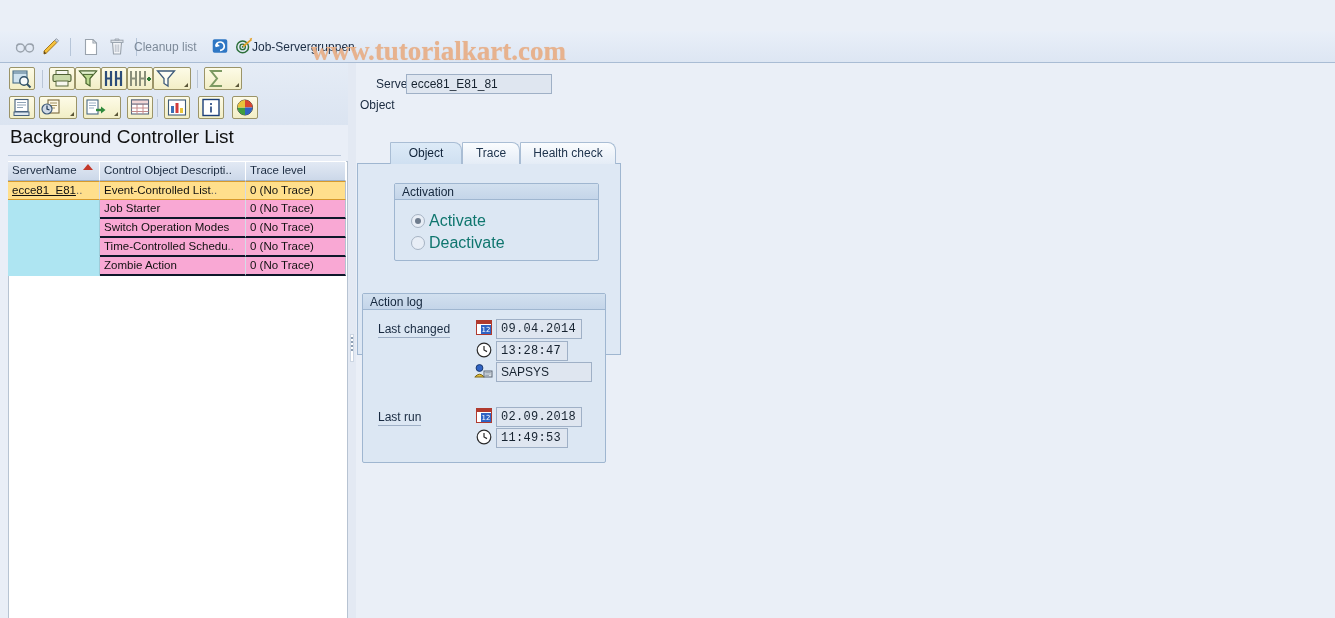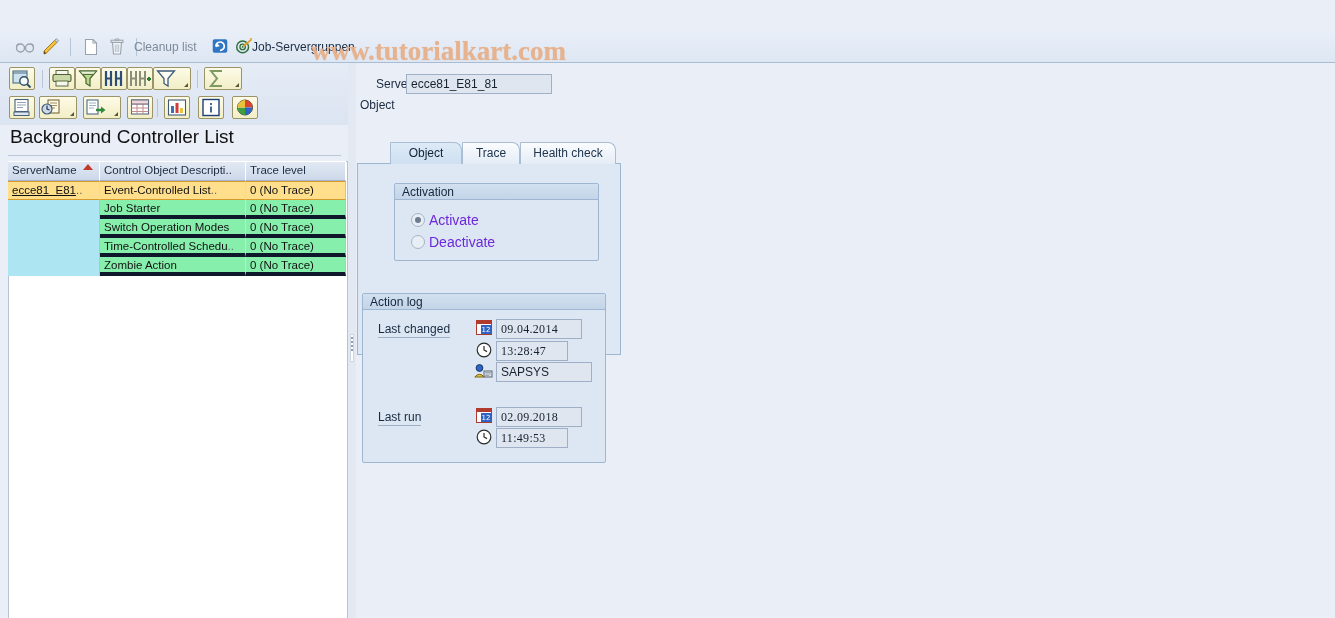--- a/index.html
+++ b/index.html
@@ -88,23 +88,23 @@
     padding:2px 12px 0 4px;position:relative;overflow:hidden;white-space:nowrap;
   }
   .sortarrow{
     position:absolute;right:6px;top:2px;width:0;height:0;
     border-left:5px solid transparent;border-right:5px solid transparent;
     border-bottom:6px solid #c4392b;
   }
   .grow{display:flex;height:19px;}
   .gcell{
     box-sizing:border-box;border-right:1px solid #d4dbe6;
-    border-bottom:4px solid #0f172a;
+    border-bottom:2px solid #0f172a;
     font-size:11.5px;color:#111;padding:2px 0 0 4px;
-    white-space:nowrap;overflow:hidden;background:#86efac;position:relative;
+    white-space:nowrap;overflow:hidden;background:#f9a8d4;position:relative;
   }
   .gcell.selrow{background:#ffdf8c;border-bottom:1px solid #d79a2b;border-top:1px solid #d79a2b;}
   .gcell.cyan{background:#aee5f2;border-right:1px solid #9fcbd8;border-bottom:1px solid #aee5f2;}
   .gcell .lnk{text-decoration:underline;color:#111;}
   .gcell .ell{color:#666;}
   .c0{width:92px;}
   .c1{width:146px;}
   .c2{width:100px;border-right:1px solid #b7c3d2;}
 
   
@@ -174,37 +174,37 @@
     position:absolute;background:#dce7f3;
     border:1px solid #9fb6d0;box-sizing:border-box;border-radius:2px;
   }
   .gbox .gtitle{
     position:absolute;left:0;top:0;right:0;height:16px;
     background:linear-gradient(#d2e0ef,#c4d5e9);
     border-bottom:1px solid #9fb6d0;
     font-size:12px;color:#14263c;padding:1px 0 0 7px;box-sizing:border-box;
     white-space:nowrap;
   }
-  .radio{position:absolute;font-size:14px;color:#6d28d9;white-space:nowrap;}
+  .radio{position:absolute;font-size:16px;color:#0f766e;white-space:nowrap;}
   .radio .rc{
     display:inline-block;width:12px;height:12px;border-radius:50%;
     border:1px solid #a6b3c3;background:#e8eef6;vertical-align:-2px;margin-right:4px;
     position:relative;
   }
   .radio.on .rc:after{
     content:"";position:absolute;left:3px;top:3px;width:6px;height:6px;
     border-radius:50%;background:#6e7c8d;
   }
 
   .alabel{
     position:absolute;font-size:12px;color:#182a40;white-space:nowrap;
     border-bottom:1px solid #9fb0c6;padding-bottom:1px;
   }
   .mono{
-    font-family:Liberation Serif, serif;
+    font-family:Liberation Mono, monospace;
     font-size:12px;letter-spacing:.3px;
   }
 
   
   .wm{
     position:absolute;left:272px;top:36px;
     font-family:"Liberation Serif", serif;
     font-size:27px;font-weight:bold;color:#e8b089;
     opacity:.95;white-space:nowrap;pointer-events:none;
     text-shadow:0 0 1px rgba(210,140,90,.4);

